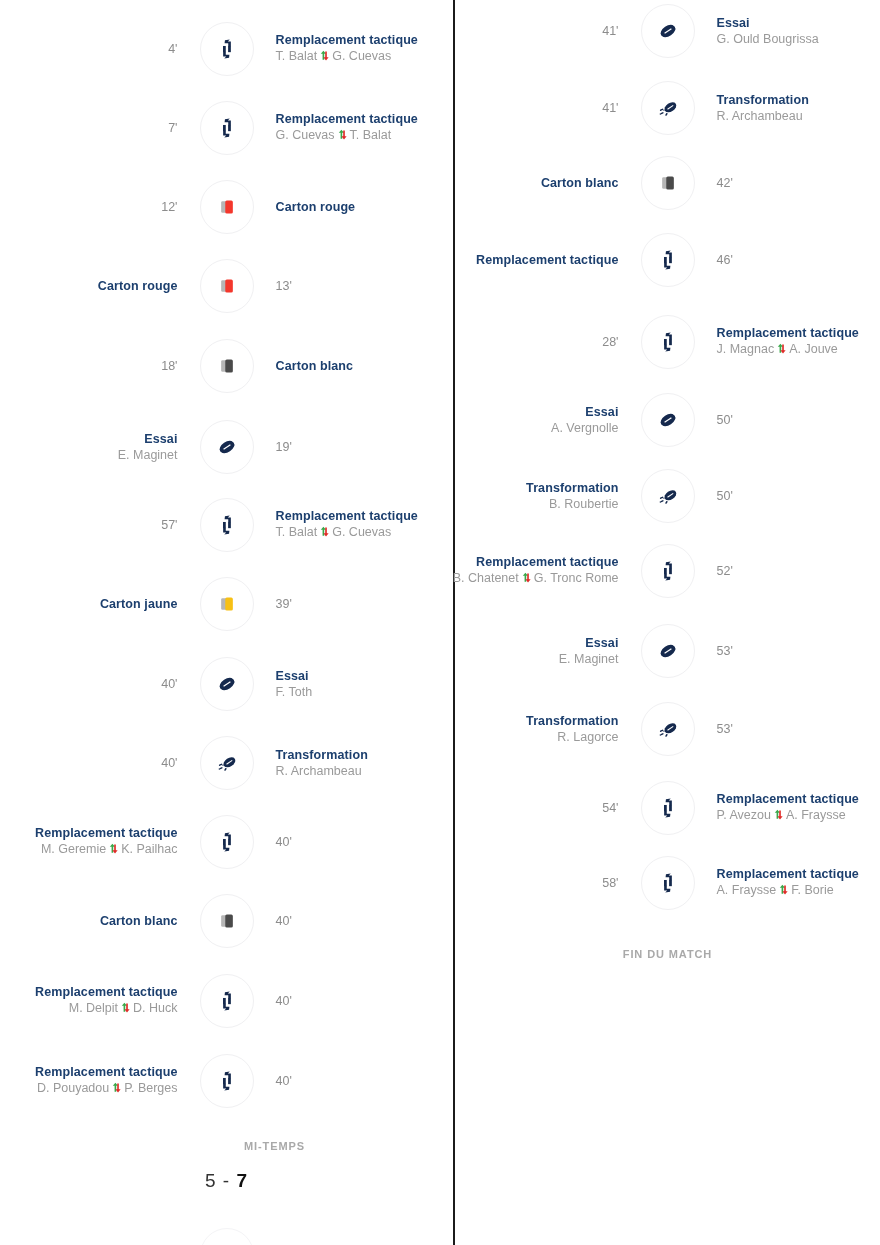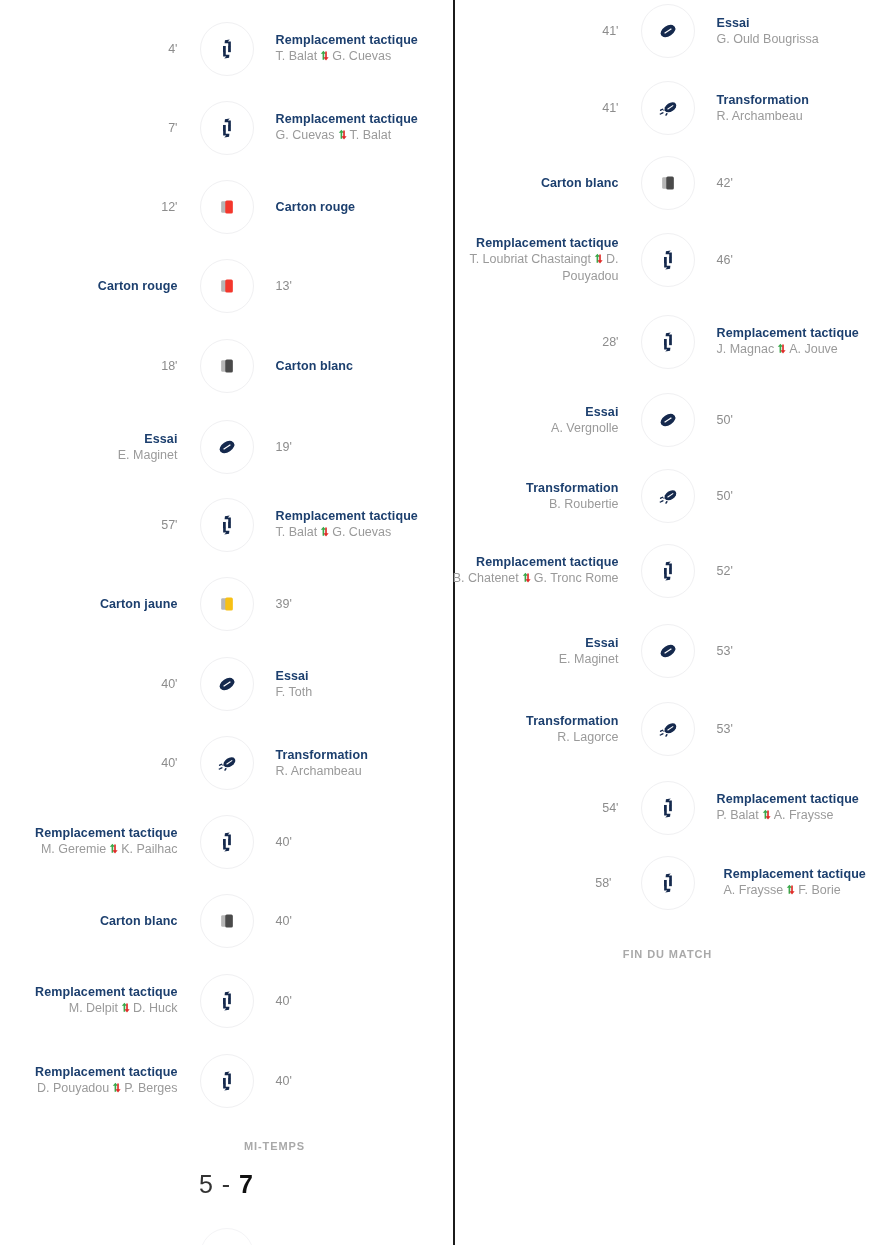--- a/index.html
+++ b/index.html
@@ -102,21 +102,21 @@
     letter-spacing:0.9px;
     color:#a9a9a9;
   }
   .col-left .period{width:453px;margin-left:48px;}
   .col-right .period{width:425px;}
 
   .score{
     position:absolute;
     left:0;width:453px;
     text-align:center;
-    font-size:25px;
+    font-size:19px;
     color:#333;
     letter-spacing:1px;
   }
   .score .away{font-weight:bold;color:#111;}
 
   .stopped{
     position:absolute;
     font-family:"DejaVu Serif", serif;
     font-weight:bold;
     font-size:23px;
@@ -468,24 +468,20 @@
             <rect x="13.5" y="6.5" width="11" height="19" rx="2.2" fill="#4a4a4a"></rect>
           </svg>
         </div>
         <div class="side side-right">
           <div class="minute">42'</div>
         </div>
       </div>
       <div class="row" style="top: 232px;">
         <div class="side side-left">
           <div class="evt-title">Remplacement tactique</div>
-          <div class="evt-sub wrap"><span>T. Loubriat Chastaingt</span><span class="subarrow"><svg width="11" height="11" viewBox="0 0 16 16" xmlns="http://www.w3.org/2000/svg">
-                <path d="M5.2 14.2 L5.2 5.6 L2.6 5.6 L6.4 1.0 L10.2 5.6 L7.6 5.6 L7.6 14.2 Z" fill="#3aa84a"></path>
-                <path d="M11.4 2.0 L11.4 10.6 L14.0 10.6 L10.2 15.2 L6.4 10.6 L9.0 10.6 L9.0 2.0 Z" fill="#e02b28"></path>
-              </svg></span><span>D. Pouyadou</span></div>
         </div>
         <div class="bubble">
           <svg width="22" height="22" viewBox="0 0 32 32" xmlns="http://www.w3.org/2000/svg">
             <g fill="#15294d">
               <path d="M12.5 7.5 L17.8 7.5 L17.8 12.0 L21.6 12.0 L21.6 5.2 L17.2 5.2 L20.0 2.2 L13.0 3.2 Z"></path>
               <path d="M19.5 24.5 L14.2 24.5 L14.2 20.0 L10.4 20.0 L10.4 26.8 L14.8 26.8 L12.0 29.8 L19.0 28.8 Z"></path>
               <rect x="10.2" y="11.6" width="4.0" height="9.0"></rect>
               <rect x="17.6" y="11.6" width="4.0" height="9.0"></rect>
             </g>
           </svg>
@@ -637,27 +633,27 @@
             <g fill="#15294d">
               <path d="M12.5 7.5 L17.8 7.5 L17.8 12.0 L21.6 12.0 L21.6 5.2 L17.2 5.2 L20.0 2.2 L13.0 3.2 Z"></path>
               <path d="M19.5 24.5 L14.2 24.5 L14.2 20.0 L10.4 20.0 L10.4 26.8 L14.8 26.8 L12.0 29.8 L19.0 28.8 Z"></path>
               <rect x="10.2" y="11.6" width="4.0" height="9.0"></rect>
               <rect x="17.6" y="11.6" width="4.0" height="9.0"></rect>
             </g>
           </svg>
         </div>
         <div class="side side-right">
           <div class="evt-title">Remplacement tactique</div>
-          <div class="evt-sub"><span>P. Balat</span><span class="subarrow"><svg width="11" height="11" viewBox="0 0 16 16" xmlns="http://www.w3.org/2000/svg">
+          <div class="evt-sub"><span>P. Avezou</span><span class="subarrow"><svg width="11" height="11" viewBox="0 0 16 16" xmlns="http://www.w3.org/2000/svg">
                 <path d="M5.2 14.2 L5.2 5.6 L2.6 5.6 L6.4 1.0 L10.2 5.6 L7.6 5.6 L7.6 14.2 Z" fill="#3aa84a"></path>
                 <path d="M11.4 2.0 L11.4 10.6 L14.0 10.6 L10.2 15.2 L6.4 10.6 L9.0 10.6 L9.0 2.0 Z" fill="#e02b28"></path>
               </svg></span><span>A. Fraysse</span></div>
         </div>
       </div>
-      <div class="row" style="top: 855px; gap: 7px;">
+      <div class="row" style="top: 855px;">
         <div class="side side-left">
           <div class="minute">58'</div>
         </div>
         <div class="bubble">
           <svg width="22" height="22" viewBox="0 0 32 32" xmlns="http://www.w3.org/2000/svg">
             <g fill="#15294d">
               <path d="M12.5 7.5 L17.8 7.5 L17.8 12.0 L21.6 12.0 L21.6 5.2 L17.2 5.2 L20.0 2.2 L13.0 3.2 Z"></path>
               <path d="M19.5 24.5 L14.2 24.5 L14.2 20.0 L10.4 20.0 L10.4 26.8 L14.8 26.8 L12.0 29.8 L19.0 28.8 Z"></path>
               <rect x="10.2" y="11.6" width="4.0" height="9.0"></rect>
               <rect x="17.6" y="11.6" width="4.0" height="9.0"></rect>

